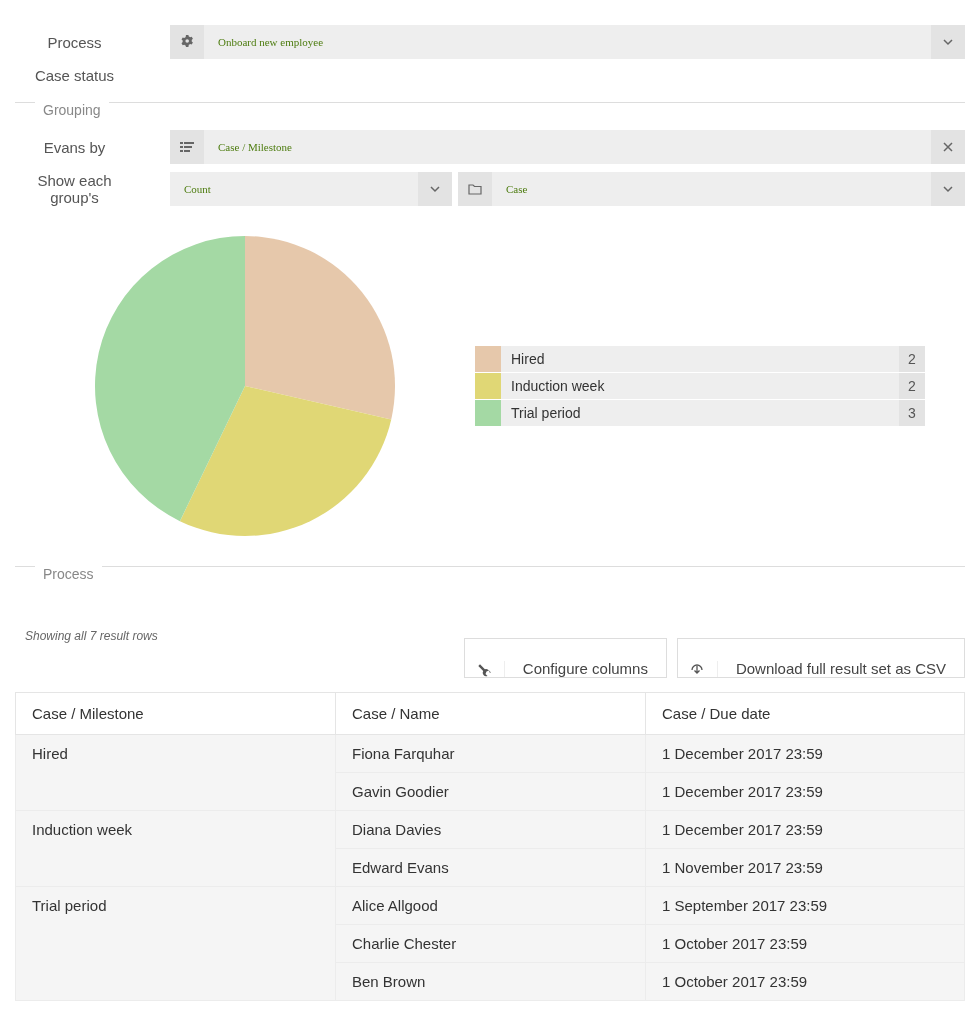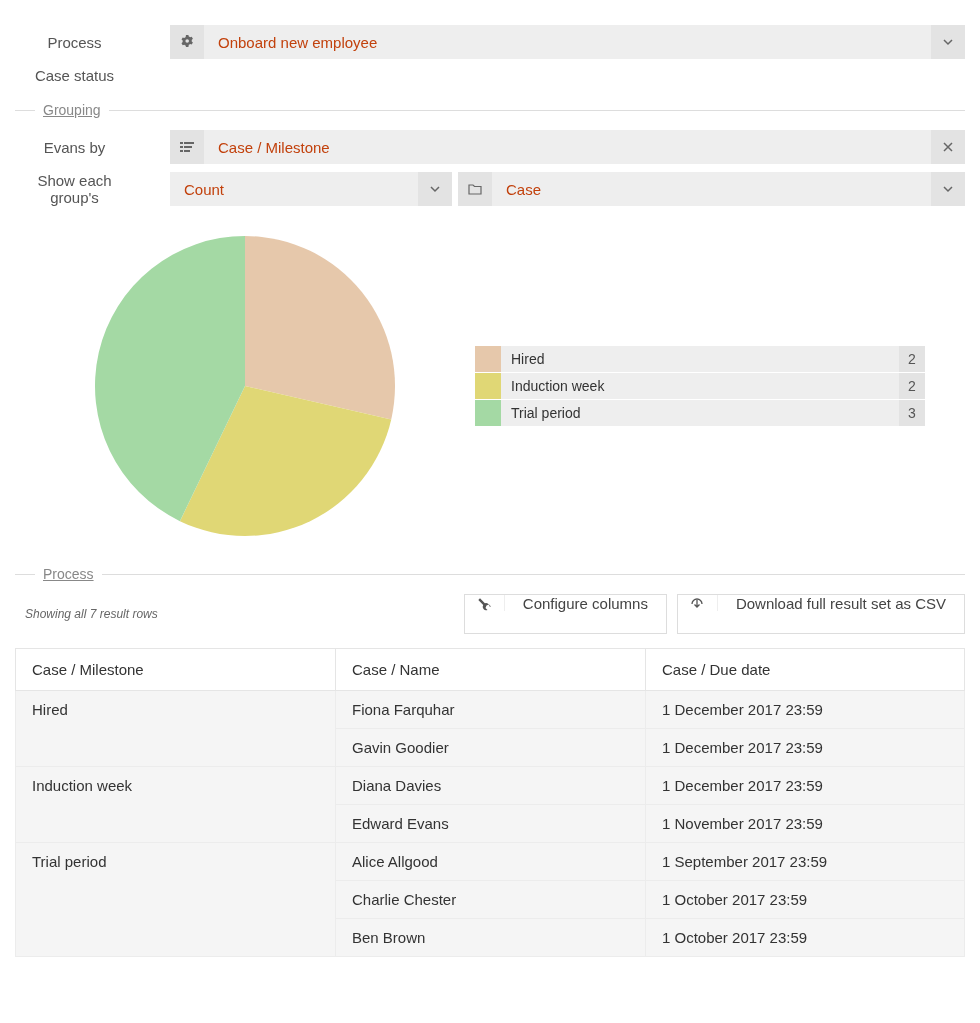--- a/index.html
+++ b/index.html
@@ -40,39 +40,38 @@
     width: 34px;
     height: 34px;
     display: flex;
     align-items: center;
     justify-content: center;
     background: #e3e3e3;
     color: #666;
   }
   .select-text {
     padding: 0 14px;
-    color: #c2410c;
-    font-size: 15px;
+    color: #4d7c0f;
+    font-size: 11px;
+    font-family: Liberation Serif, serif;
   }
   .select-caret, .select-close {
     width: 34px;
     height: 34px;
     display: flex;
     align-items: center;
     justify-content: center;
     background: #e3e3e3;
     color: #666;
   }
   .section-divider {
     display: flex;
-    align-items: center;
     margin: 18px 0 12px 0;
     color: #888;
     font-size: 14px;
-    text-decoration: underline;
   }
   .section-divider .line-left {
     width: 20px;
     border-top: 1px solid #ddd;
     margin-right: 8px;
   }
   .section-divider .line-right {
     flex: 1;
     border-top: 1px solid #ddd;
     margin-left: 8px;
@@ -135,26 +134,27 @@
   }
   .results-caption {
     flex: 1;
     font-style: italic;
     color: #666;
     font-size: 12px;
     padding-left: 10px;
   }
   .btn {
     display: flex;
-    align-items: flex-start;
+    align-items: flex-end;
     border: 1px solid #ddd;
     background: #fff;
     height: 40px;
     margin-left: 10px;
     cursor: pointer;
+    margin-top: 44px;
   }
   .btn-icon {
     width: 40px;
     display: flex;
     align-items: center;
     justify-content: center;
     color: #555;
     border-right: 1px solid #eee;
   }
   .btn-label {

